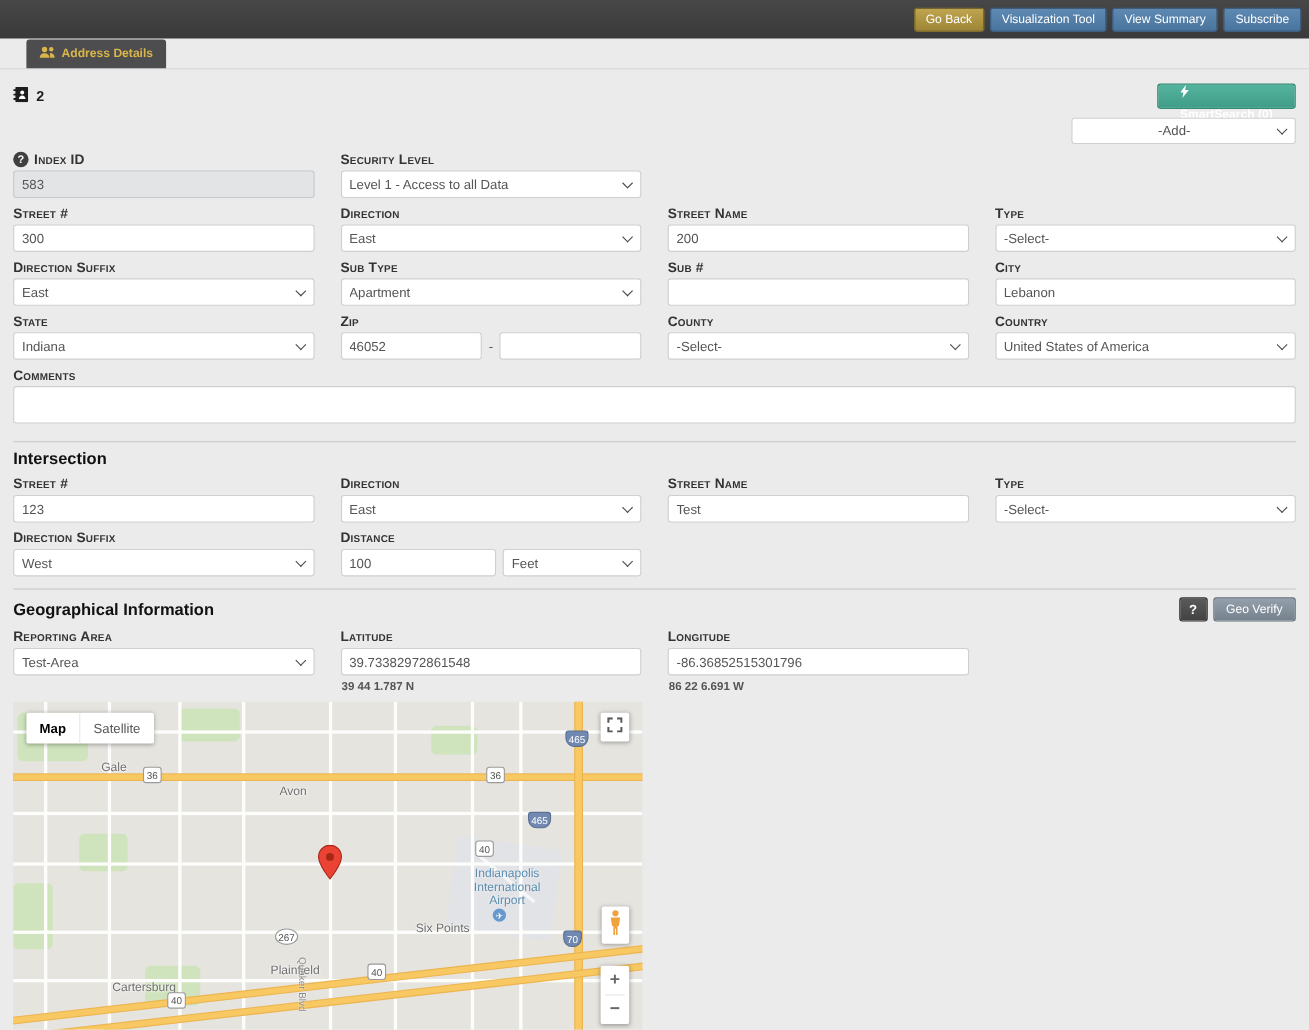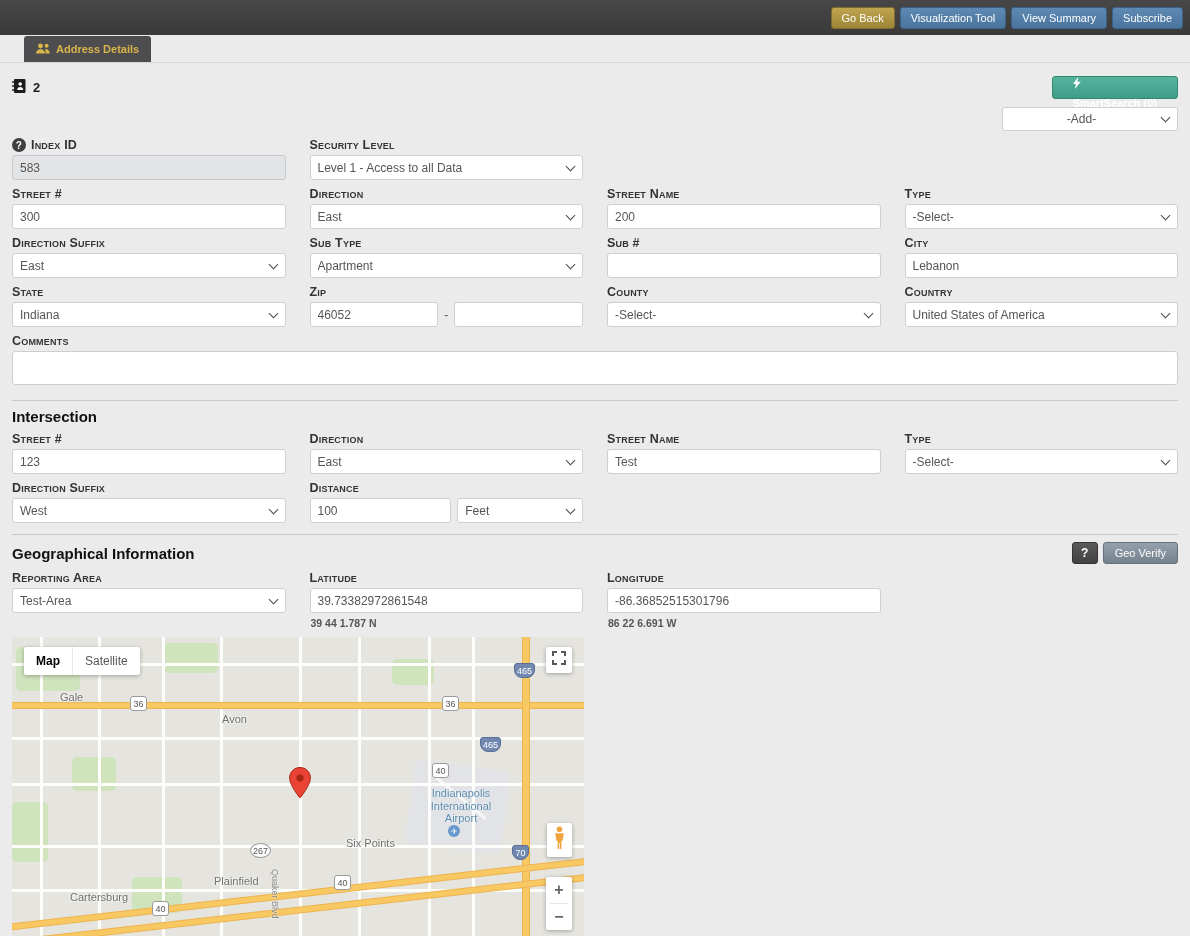--- a/index.html
+++ b/index.html
@@ -26,21 +26,21 @@
   
   .content { padding:0 12px; }
   .row4 { display:grid; grid-template-columns:repeat(4,1fr); column-gap:24px; }
   .lbl { font-size:12.5px; font-weight:bold; font-variant:small-caps; letter-spacing:.2px; color:#333; padding:7px 0 3px; display:flex; align-items:center; gap:5px; }
   .ctl { width:100%; height:25px; border:1px solid #cfcfcf; border-radius:3px; background:#fff; font-size:12px; color:#555; padding:0 7px; font-family:inherit; }
   input.ctl:disabled { background:#e2e4e6; color:#555; border-color:#c3c9ce; }
   textarea.ctl { height:34px; resize:none; padding-top:5px; }
   .selwrap { position:relative; display:block; }
   .selwrap select { appearance:none; -webkit-appearance:none; padding-right:24px; cursor:pointer; }
   .chev { position:absolute; right:9px; top:50%; margin-top:-5px; width:7px; height:7px; border-right:1.6px solid #4a4a4a; border-bottom:1.6px solid #4a4a4a; transform:rotate(45deg); pointer-events:none; }
-  .addsel { width:176px; }
+  .addsel { width:204px; }
   .addsel select { text-align:center; text-align-last:center; height:24px; }
   .pairflex { display:flex; align-items:center; gap:6px; }
   .pairflex > * { flex:1; }
   .dashsep { flex:0 0 auto; color:#555; font-size:12px; }
   .helpdot { width:14px; height:14px; border-radius:50%; background:#3f3f3f; color:#fff; font-size:10px; font-weight:bold; display:inline-flex; align-items:center; justify-content:center; font-variant:normal; cursor:pointer; flex:0 0 auto; }
 
   .section { border-top:1px solid #c9c9c9; margin-top:11px; padding-top:7px; }
   .sectitle { font-size:15px; font-weight:bold; color:#111; }
   .secthead { display:flex; justify-content:space-between; align-items:center; }
   .geobtns { display:flex; gap:5px; }
@@ -51,21 +51,21 @@
   
   .map { position:relative; width:572px; height:300px; margin-top:8px; background:#e6e4df; overflow:hidden; }
   .gpatch { position:absolute; background:#cae4b6; border-radius:5px; opacity:.85; }
   .airportzone { position:absolute; left:398px; top:128px; width:96px; height:84px; background:#e2e3e7; border-radius:6px; transform:rotate(8deg); }
   .runway { position:absolute; left:412px; top:158px; width:70px; height:3px; background:#f6f6f6; transform:rotate(40deg); }
   .rv { position:absolute; top:0; bottom:0; width:3px; background:#fdfdfc; }
   .rh { position:absolute; left:0; right:0; height:3px; background:#fdfdfc; }
   .hwyh { position:absolute; left:0; right:0; height:5px; background:#f8c863; box-shadow:0 0 0 1px #ecb44f; }
   .hwyv { position:absolute; top:0; bottom:0; width:6px; background:#f8c863; box-shadow:0 0 0 1px #ecb44f; }
   .hwyd { position:absolute; height:5px; background:#f8c863; box-shadow:0 0 0 1px #ecb44f; }
-  .maplbl { position:absolute; font-size:11px; color:#6f6f6f; text-shadow:0 0 2px #fff,0 0 3px #fff; white-space:nowrap; }
+  .maplbl { position:absolute; font-size:11px; color:#6f6f6f; text-shadow:0 0 2px #fff,0 0 3px #fff; white-space:nowrap;margin-left:32px; }
   .airlbl { position:absolute; left:406px; top:150px; width:86px; text-align:center; font-size:11px; line-height:1.15; color:#5b8cae; text-shadow:0 0 2px #fff; }
   .planedot { position:absolute; left:436px; top:188px; width:12px; height:12px; border-radius:50%; background:#6699cc; color:#fff; font-size:8px; display:flex; align-items:center; justify-content:center; }
   .quaker { position:absolute; left:268px; top:232px; font-size:9px; color:#8a8a8a; transform:rotate(90deg); transform-origin:left top; text-shadow:0 0 2px #fff; }
   .shield { position:absolute; min-width:17px; height:15px; padding:0 2px; font-size:9px; display:flex; align-items:center; justify-content:center; z-index:3; }
   .shield.us { background:#fff; border:1px solid #9a9a9a; border-radius:3px; color:#555; }
   .shield.oval { background:#fff; border:1px solid #9a9a9a; border-radius:50%; color:#555; }
   .shield.i { background:#7189b1; border:1px solid #5a6f94; border-radius:3px 3px 8px 8px; color:#fff; }
   .maptype { position:absolute; left:12px; top:10px; background:#fff; border-radius:2px; box-shadow:0 1px 4px rgba(0,0,0,.3); display:flex; font-size:12px; z-index:5; }
   .maptype .on { padding:7px 12px; font-weight:bold; color:#000; cursor:pointer; }
   .maptype .off { padding:7px 12px; color:#565656; border-left:1px solid #e8e8e8; cursor:pointer; }

